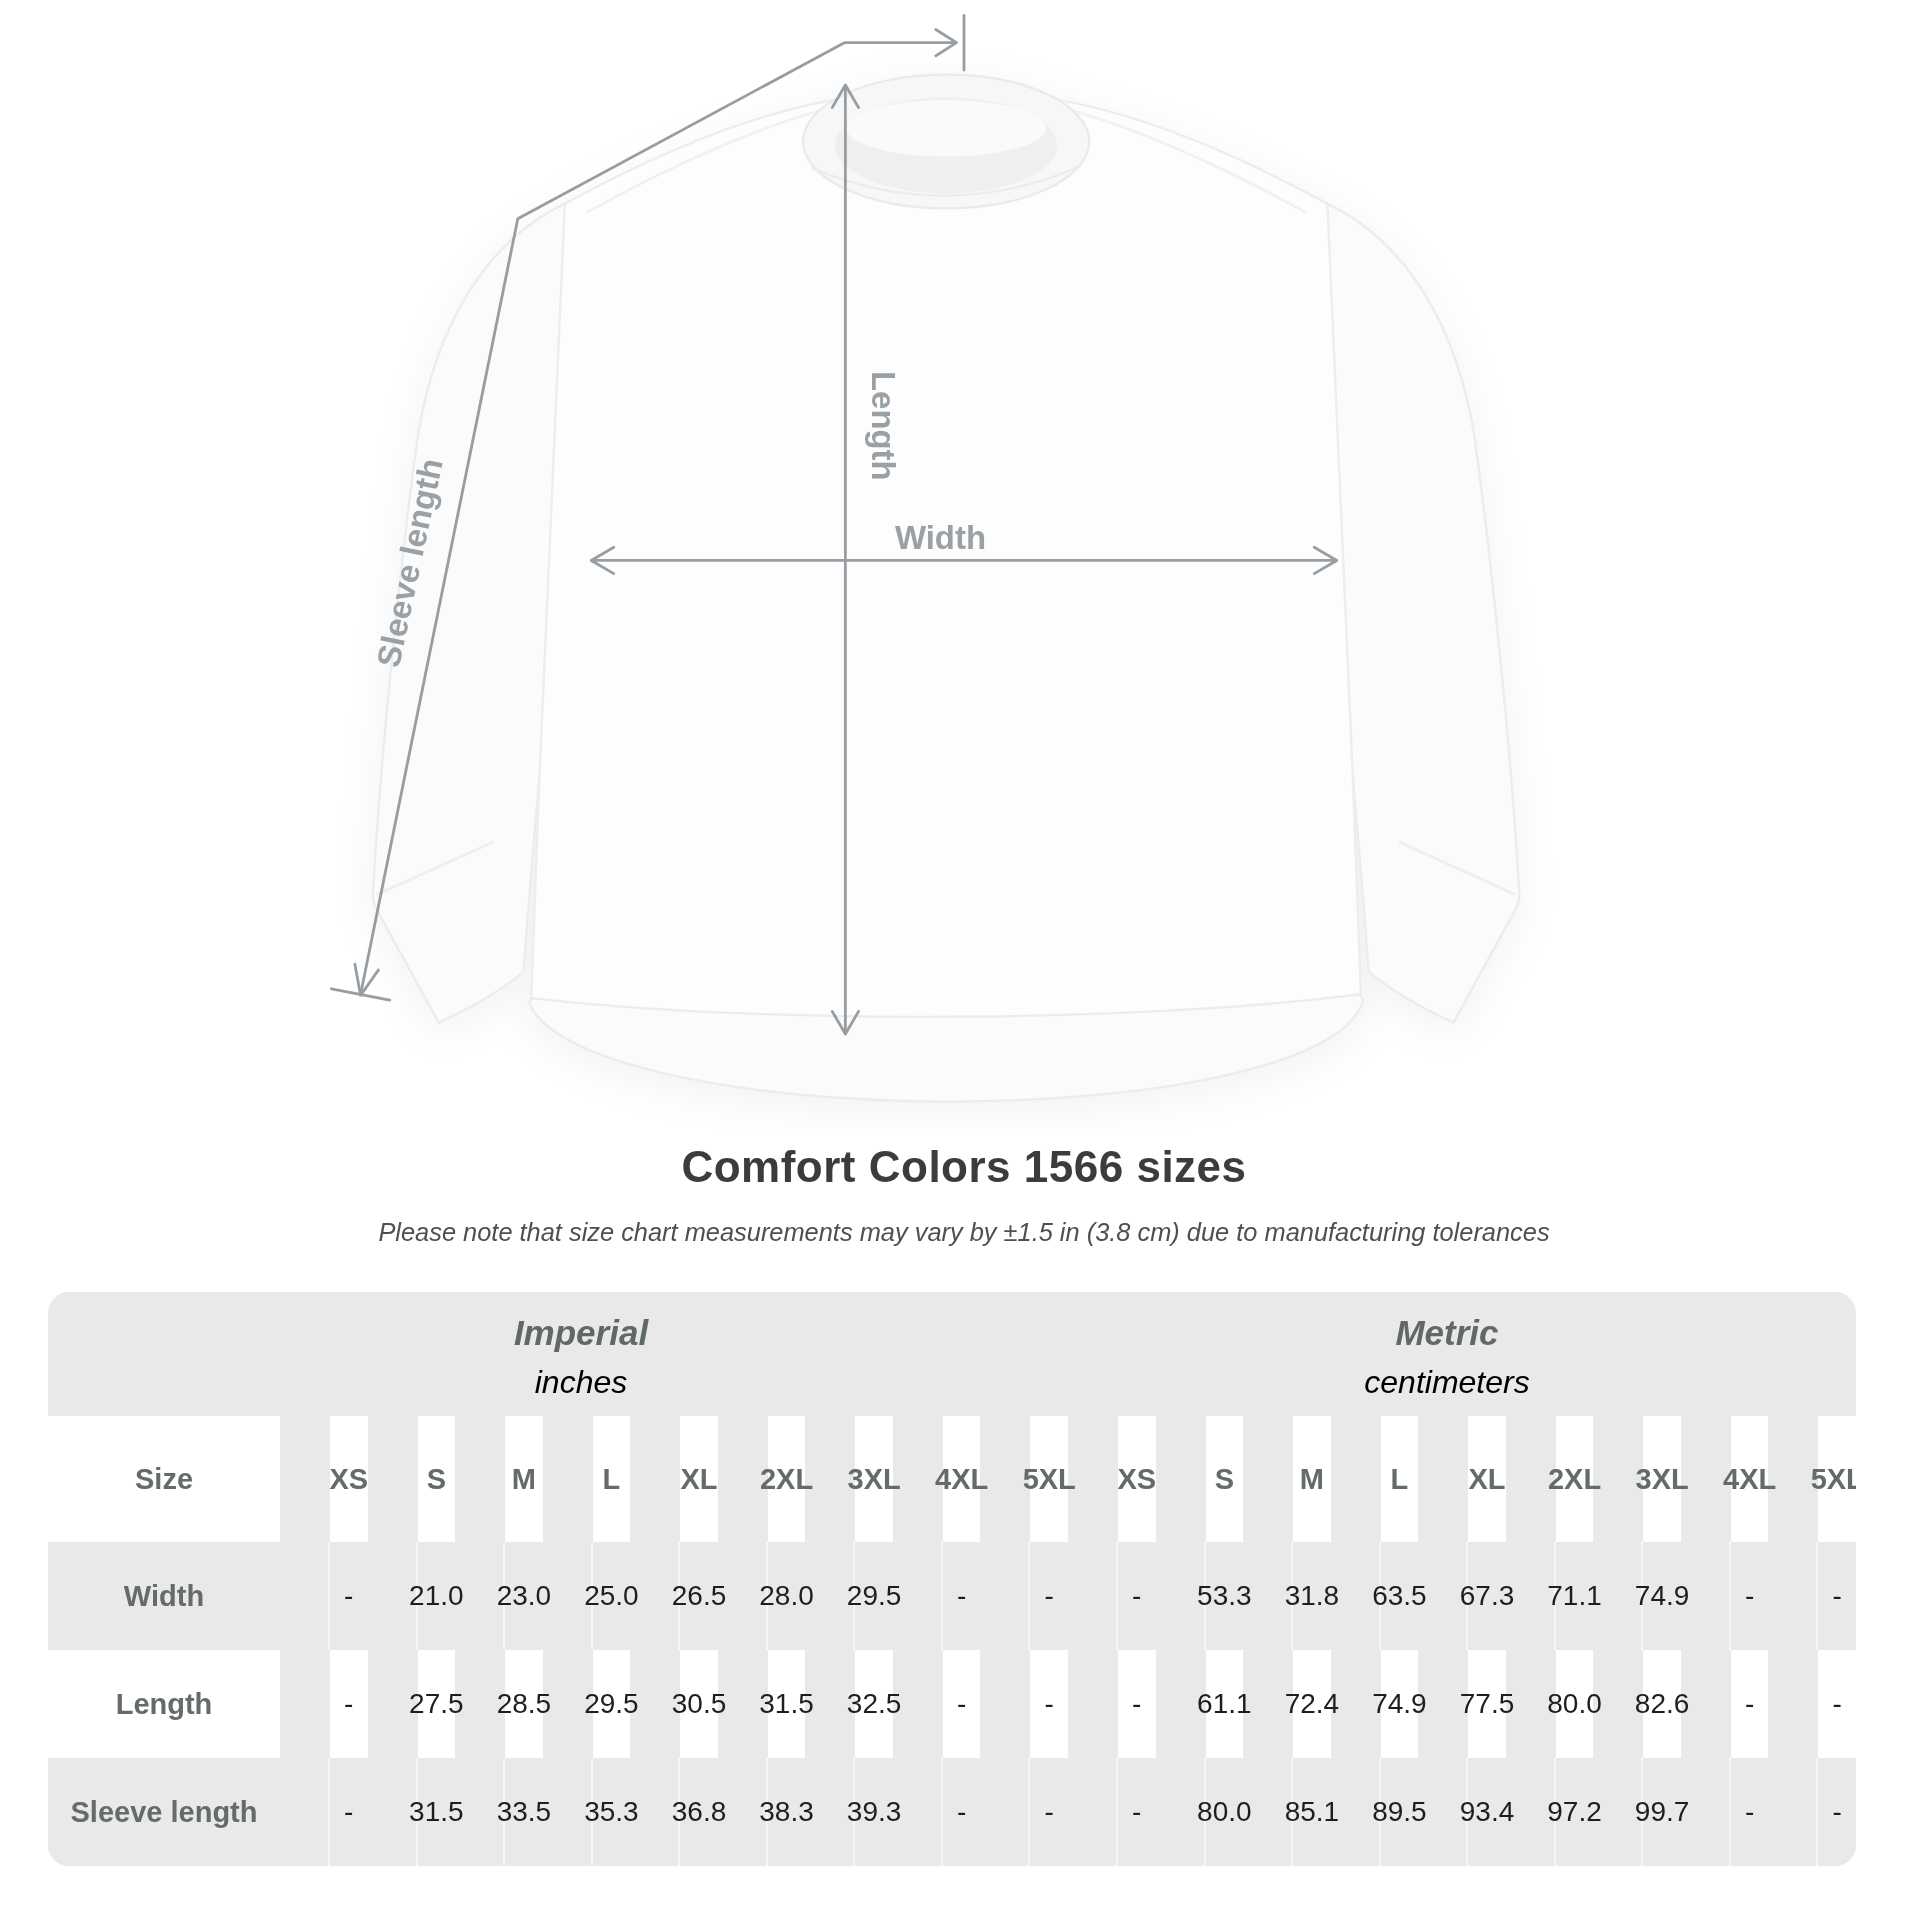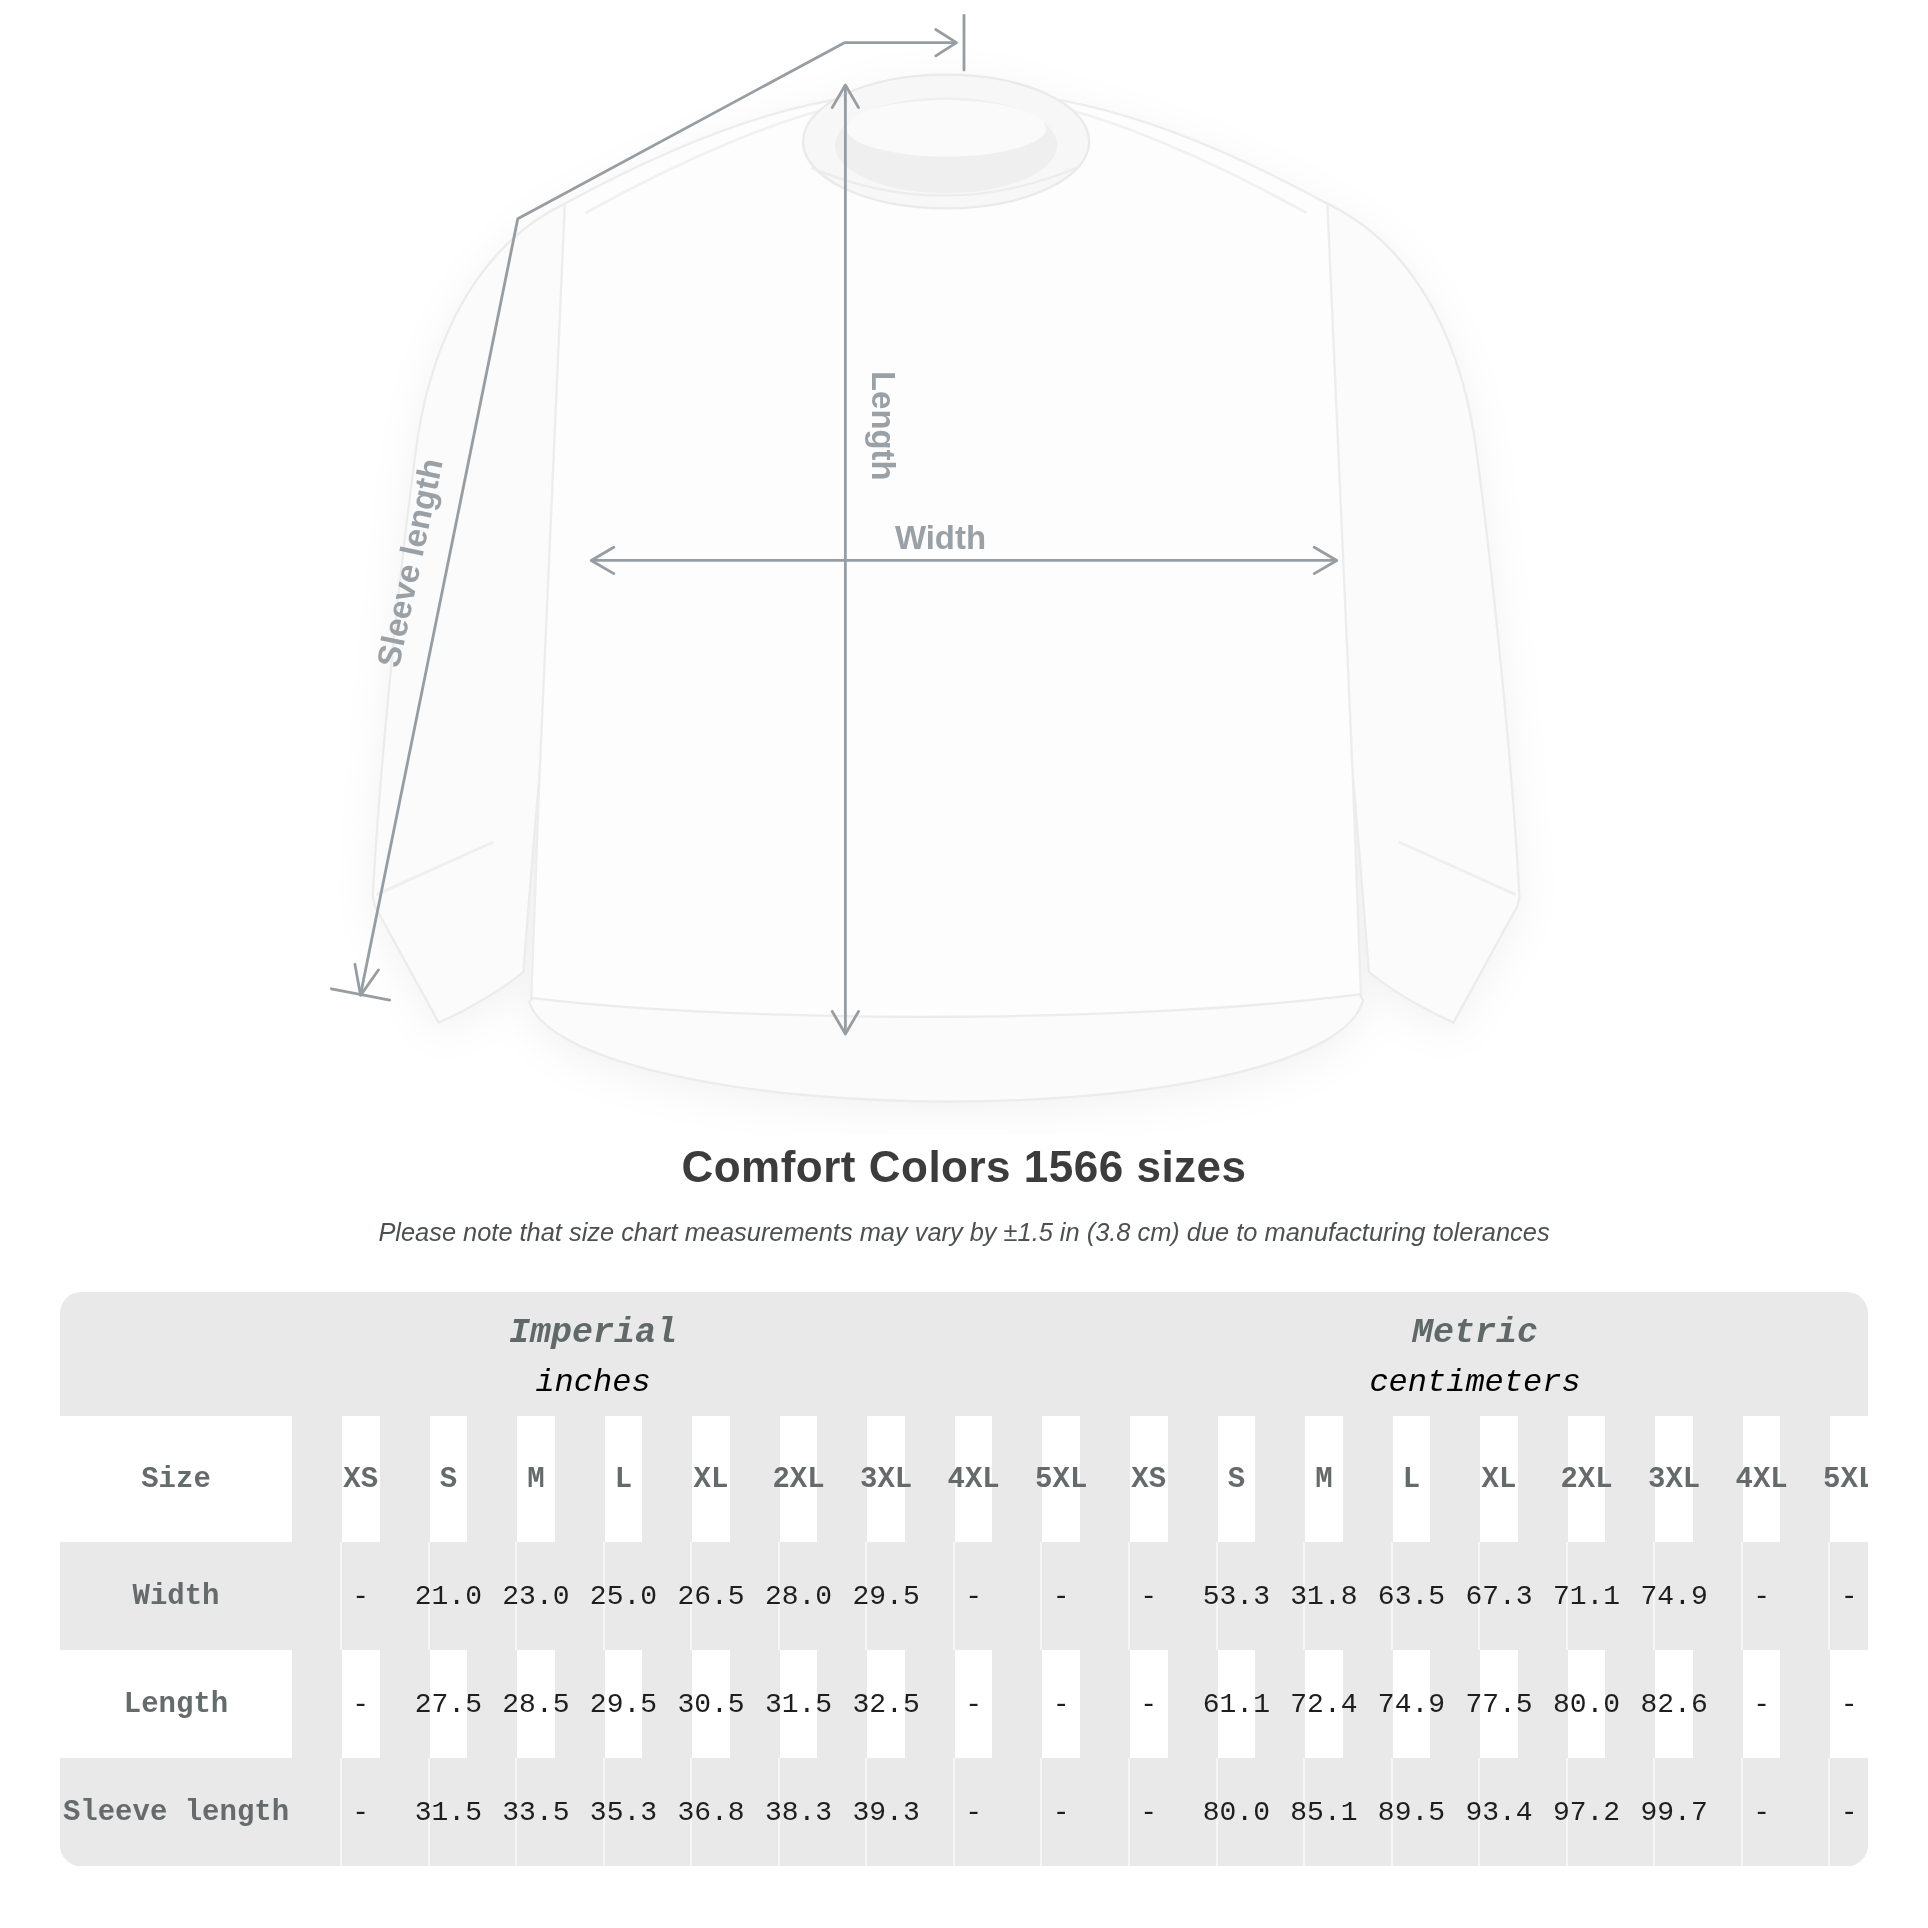--- a/index.html
+++ b/index.html
@@ -7,26 +7,26 @@
   .stage{position:relative;width:1928px;height:1928px;overflow:hidden;background:#fff;}
 
   svg.diagram{position:absolute;left:0;top:0;}
   .garment{filter:drop-shadow(0 10px 22px rgba(0,0,0,0.05));}
 
   .page-title{position:absolute;top:1142px;left:0;width:100%;text-align:center;margin:0;
     font-size:44px;font-weight:700;color:#3c3c3c;letter-spacing:0.5px;}
   .page-subtitle{position:absolute;top:1218px;left:0;width:100%;text-align:center;margin:0;
     font-size:25.4px;font-style:italic;color:#4b5050;}
 
-  .size-table{position:absolute;left:60px;top:1292px;width:1808px;background:#e9e9e9;
-    border-radius:21px;overflow:hidden;font-family:Liberation Mono, monospace;}
+  .size-table{position:absolute;left:48px;top:1292px;width:1808px;background:#e9e9e9;
+    border-radius:21px;overflow:hidden;}
   .band{position:relative;height:124px;}
   .section{position:absolute;top:21px;transform:translateX(-50%);text-align:center;white-space:nowrap;}
   .section.imperial{left:533px;}
-  .section.metric{left:1399px;margin-left:16px;}
+  .section.metric{left:1399px;}
   .section .name{font-size:35px;font-weight:700;font-style:italic;color:#606868;}
   .section .unit{font-size:32px;font-style:italic;color:#000000;margin-top:11.3px;}
 
   .row{display:grid;grid-template-columns:232px repeat(18,1fr);gap:48px;}
   .row .c{display:flex;align-items:center;justify-content:center;min-width:0;}
   .row.head{height:126px;}
   .row.data{height:108px;}
   .row.head .c{background:#ffffff;}
   .row.gray .c{background:#e9e9e9;}
   .row.white .c{background:#ffffff;}

